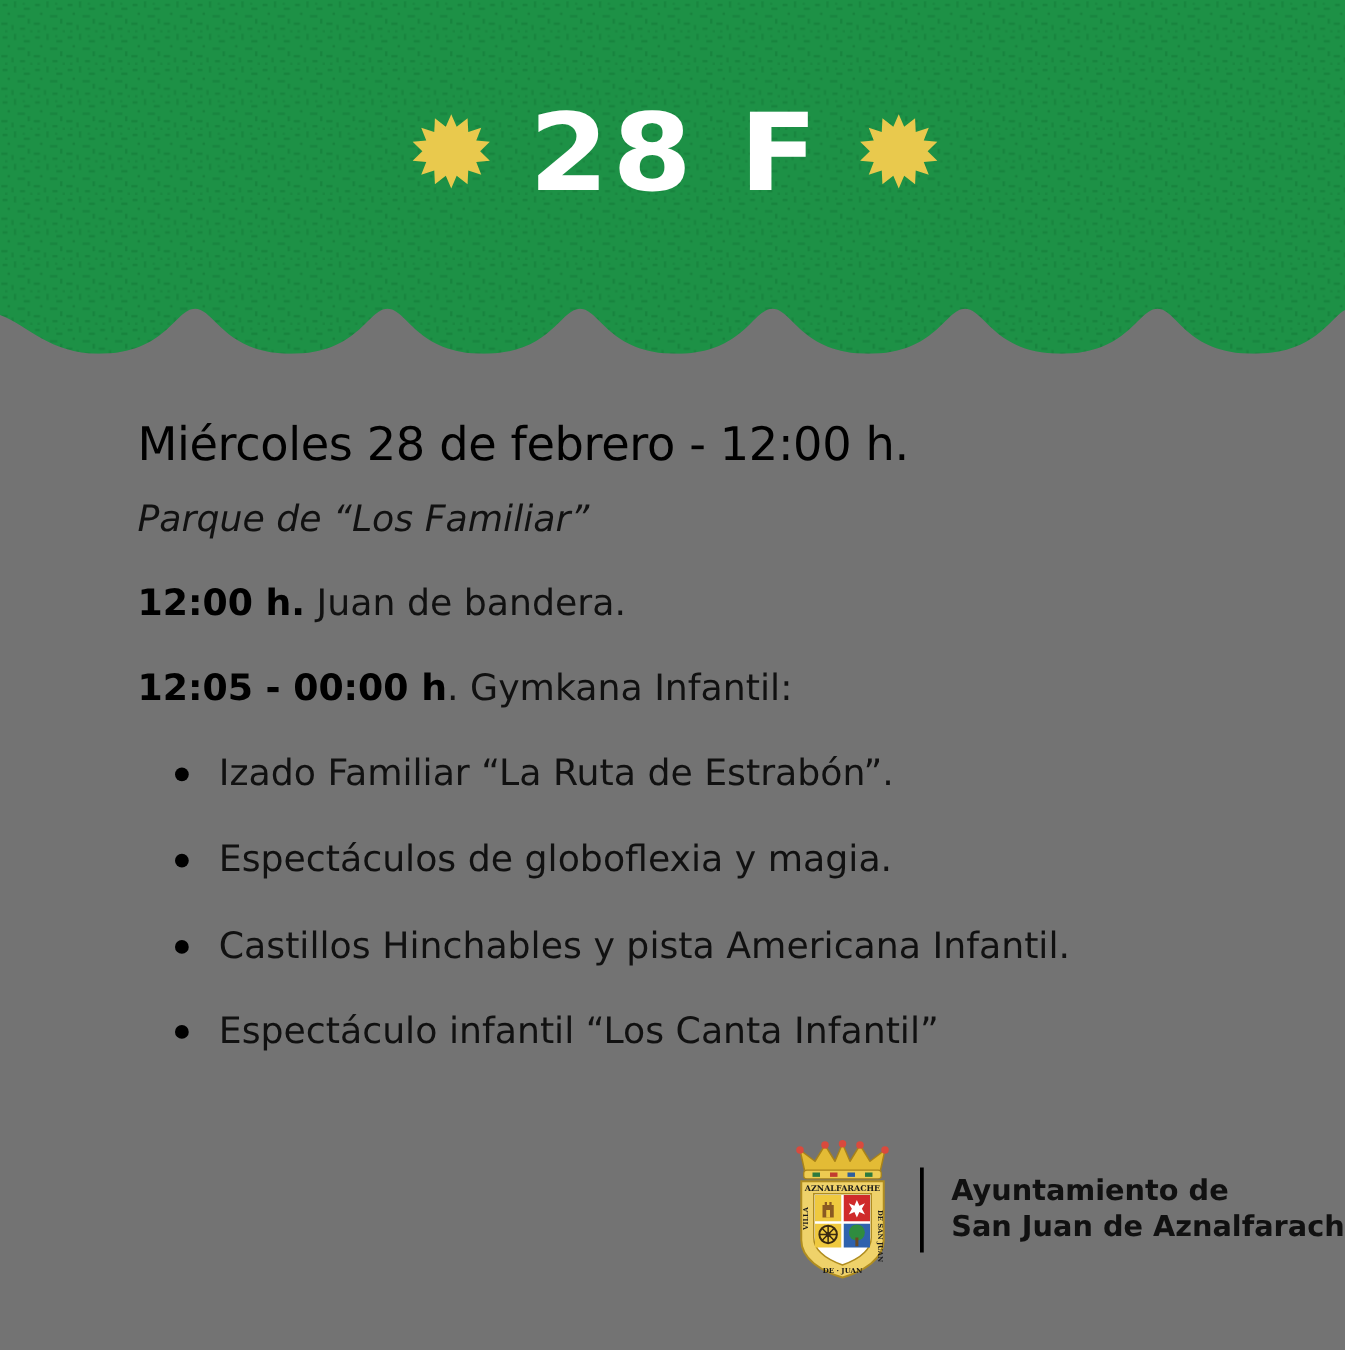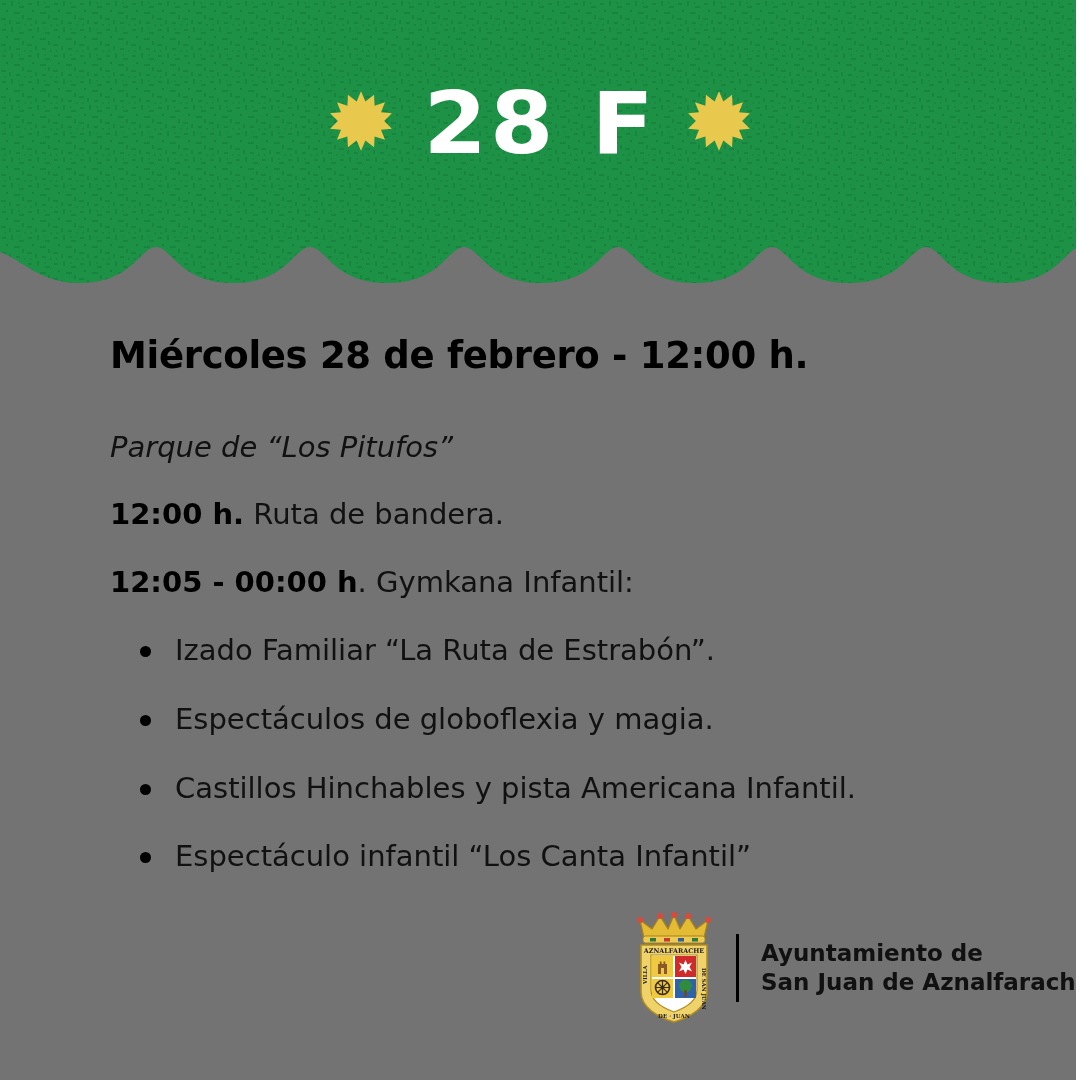--- a/index.html
+++ b/index.html
@@ -63,25 +63,25 @@
 
   
   .body-area {
     position: absolute;
     left: 110px;
     top: 334px;
     width: 880px;
   }
   .event-heading {
     font-family: "DejaVu Sans", sans-serif;
-    font-weight: bold;
+    font-weight: normal;
     font-size: 37px;
     line-height: 1.18;
     color: #000000;
-    margin: 0 0 52px 0;
+    margin: 0 0 20px 0;
     letter-spacing: -0.3px;
   }
   .event-place {
     font-family: "DejaVu Sans", sans-serif;
     font-style: italic;
     font-weight: normal;
     font-size: 29px;
     line-height: 1.2;
     color: #111111;
     margin: 0 0 33px 0;
@@ -213,24 +213,24 @@
       <svg class="sun-icon" viewBox="0 0 100 100">
         <polygon fill="#e9c94d" points="50,2 56.6,17.3 69.8,7.1 70.6,23.7 86.4,18.5 80.3,33.9 96.8,35.4 85,47 96.8,58.6 80.3,60.1 86.4,75.5 70.6,70.3 69.8,86.9 56.6,76.7 50,92 43.4,76.7 30.2,86.9 29.4,70.3 13.6,75.5 19.7,60.1 3.2,58.6 15,47 3.2,35.4 19.7,33.9 13.6,18.5 29.4,23.7 30.2,7.1 43.4,17.3"></polygon>
       </svg>
     </div>
   </div>
 
   <div class="body-area">
 
     <h1 class="event-heading">Miércoles 28 de febrero - 12:00 h.</h1>
 
-    <p class="event-place">Parque de “Los Pitufos”</p>
+    <p class="event-place">Parque de “Los Familiar”</p>
 
     <p class="schedule-line">
-      <span class="t-bold">12:00 h.</span><span> Ruta de bandera.</span>
+      <span class="t-bold">12:00 h.</span><span> Juan de bandera.</span>
     </p>
 
     <p class="schedule-line">
       <span class="t-bold">12:05 - 00:00 h</span><span>. Gymkana Infantil:</span>
     </p>
 
     <ul class="activity-list">
       <li class="activity-item">
         <span class="activity-bullet"></span>
         <span>Izado Familiar “La Ruta de Estrabón”.</span>

